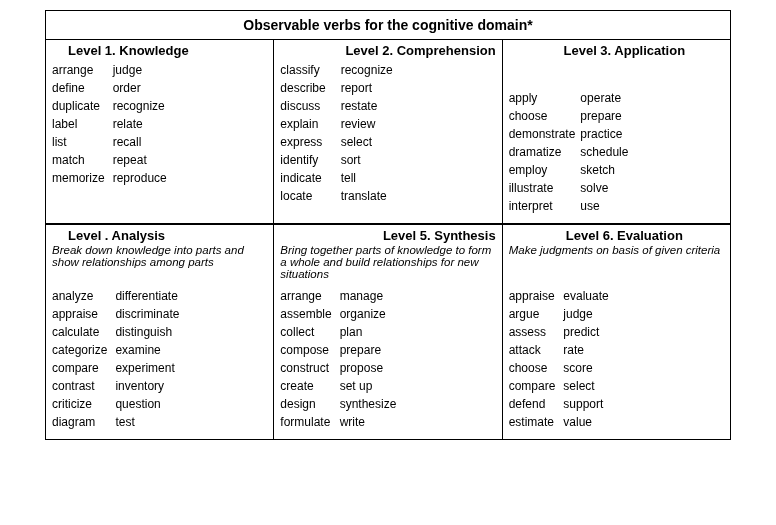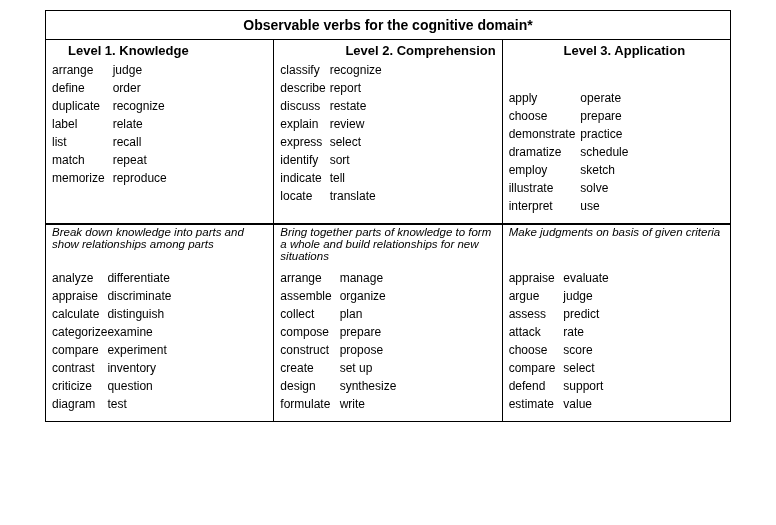--- a/index.html
+++ b/index.html
@@ -92,21 +92,21 @@
               <span class="word-item">order</span>
               <span class="word-item">recognize</span>
               <span class="word-item">relate</span>
               <span class="word-item">recall</span>
               <span class="word-item">repeat</span>
               <span class="word-item">reproduce</span>
             </div>
       </div>
     </td>
     <td style="vertical-align:top; border-right:1px solid #000; padding: 3px 4px 8px 6px;">
-      <div style="display:flex; gap:4px;">
+      <div style="display:flex; gap:15px;">
         <div id="l2c1">
               <span class="word-item">classify</span>
               <span class="word-item">describe</span>
               <span class="word-item">discuss</span>
               <span class="word-item">explain</span>
               <span class="word-item">express</span>
               <span class="word-item">identify</span>
               <span class="word-item">indicate</span>
               <span class="word-item">locate</span>
             </div>
@@ -143,30 +143,35 @@
               <span class="word-item">use</span>
             </div>
       </div>
     </td>
   </tr>
 
   <tr class="separator-row">
     <td colspan="3" style="border-top:2px solid #000; padding:0; height:0;"></td>
   </tr>
 
+  <tr>
+    <td class="level-header col-1">Level . Analysis</td>
+    <td class="level-header col-2">Level 5. Synthesis</td>
+    <td class="level-header col-3">Level 6. Evaluation</td>
+  </tr>
 
   <tr>
     <td class="level-desc">Break down knowledge into parts and show relationships among parts</td>
     <td class="level-desc">Bring together parts of knowledge to form a whole and build relationships for new situations</td>
     <td class="level-desc">Make judgments on basis of given criteria</td>
   </tr>
 
   <tr>
     <td style="vertical-align:top; border-right:1px solid #000; padding: 3px 4px 8px 6px;">
-      <div style="display:flex; ">
+      <div style="display:flex; gap:8px;">
         <div id="l4c1">
               <span class="word-item">analyze</span>
               <span class="word-item">appraise</span>
               <span class="word-item">calculate</span>
               <span class="word-item">categorize</span>
               <span class="word-item">compare</span>
               <span class="word-item">contrast</span>
               <span class="word-item">criticize</span>
               <span class="word-item">diagram</span>
             </div>

